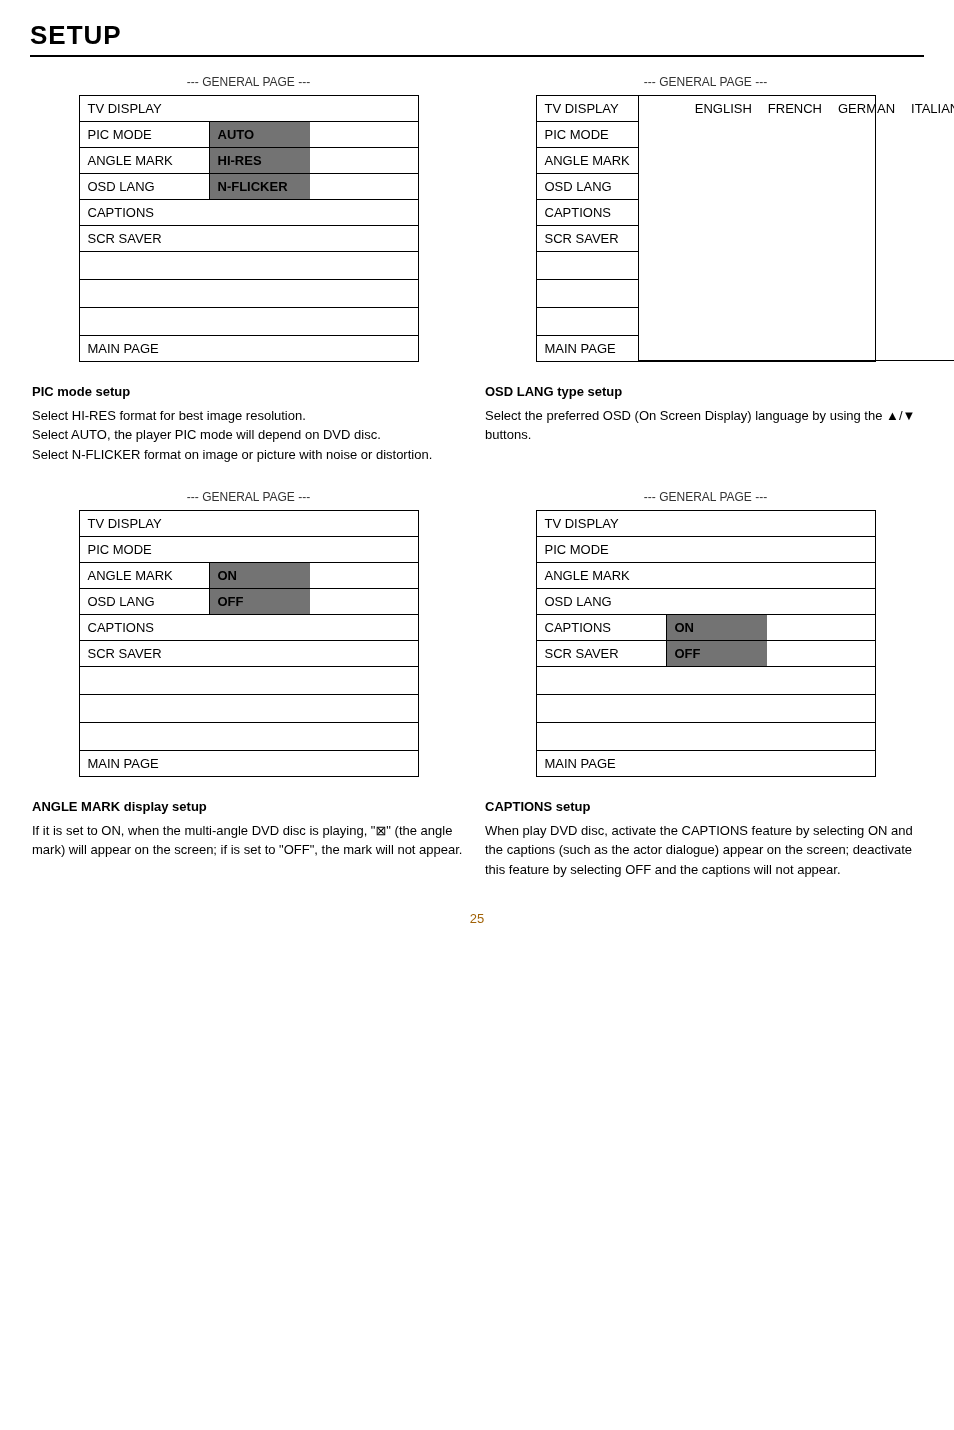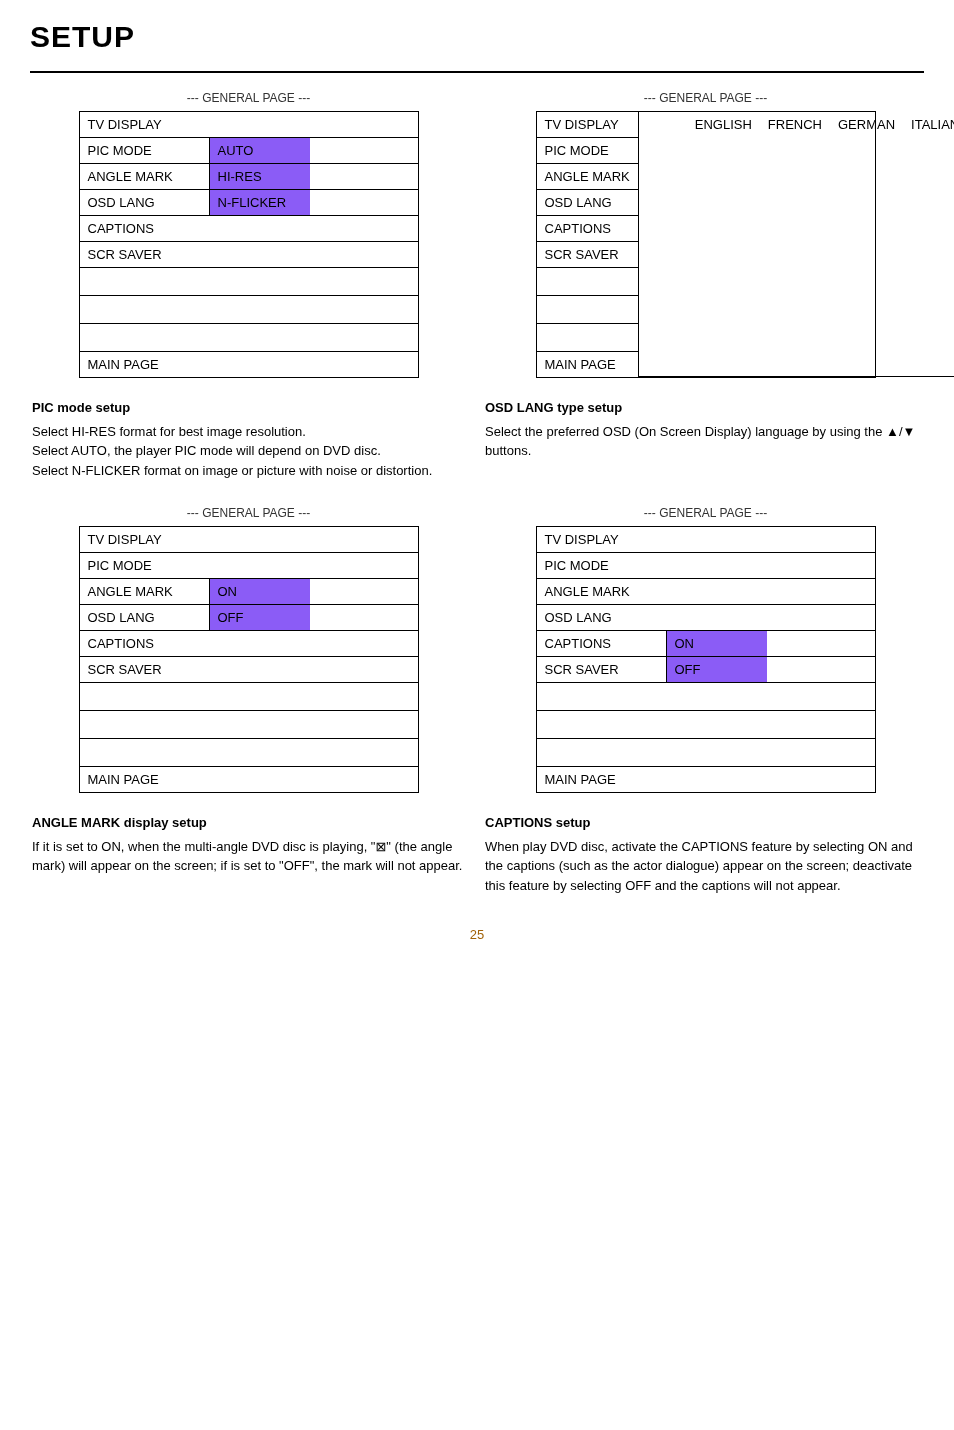--- a/index.html
+++ b/index.html
@@ -7,24 +7,24 @@
       background: #fff;
       font-family: Arial, Helvetica, sans-serif;
       font-size: 13px;
       color: #000;
       width: 954px;
       min-height: 1430px;
       padding: 20px 30px;
     }
 
     h1.setup-title {
-      font-size: 30px;
+      font-size: 26px;
       font-weight: 900;
       border-bottom: 2px solid #000;
-      padding-bottom: 17px;
+      padding-bottom: 4px;
       margin-bottom: 18px;
       letter-spacing: 1px;
     }
 
     .section {
       margin-bottom: 10px;
     }
 
     .general-page-label {
       text-align: center;
@@ -56,21 +56,22 @@
       min-width: 130px;
       white-space: nowrap;
     }
 
     .menu-cell:last-child {
       border-right: none;
     }
 
     .menu-cell.value {
       min-width: 100px;
-      background: #8b5cf6;
+      background: #737373;
+      font-weight: bold;
     }
 
     .menu-cell.label-only {
       border-right: none;
       width: 100%;
     }
 
     .description-area {
       padding: 10px 2px 16px 2px;
       font-size: 13px;

